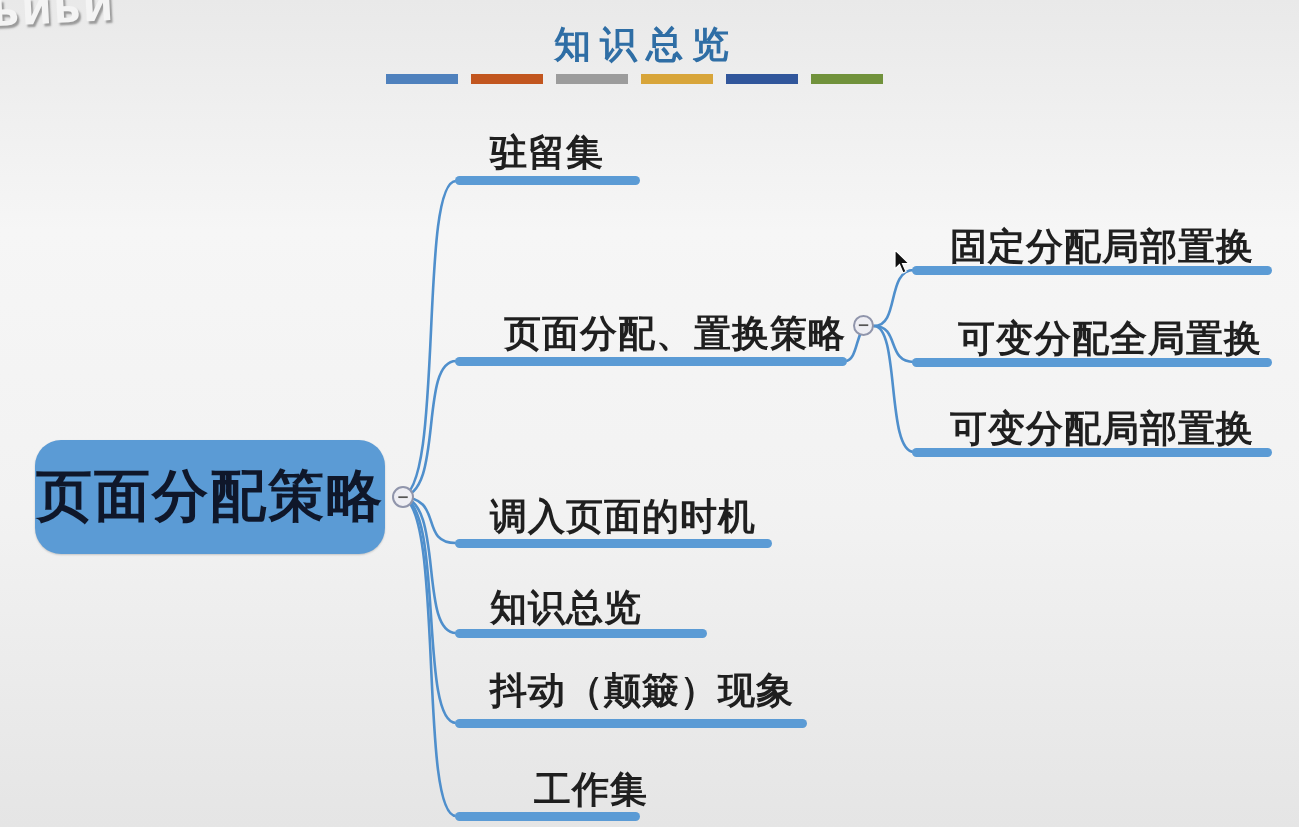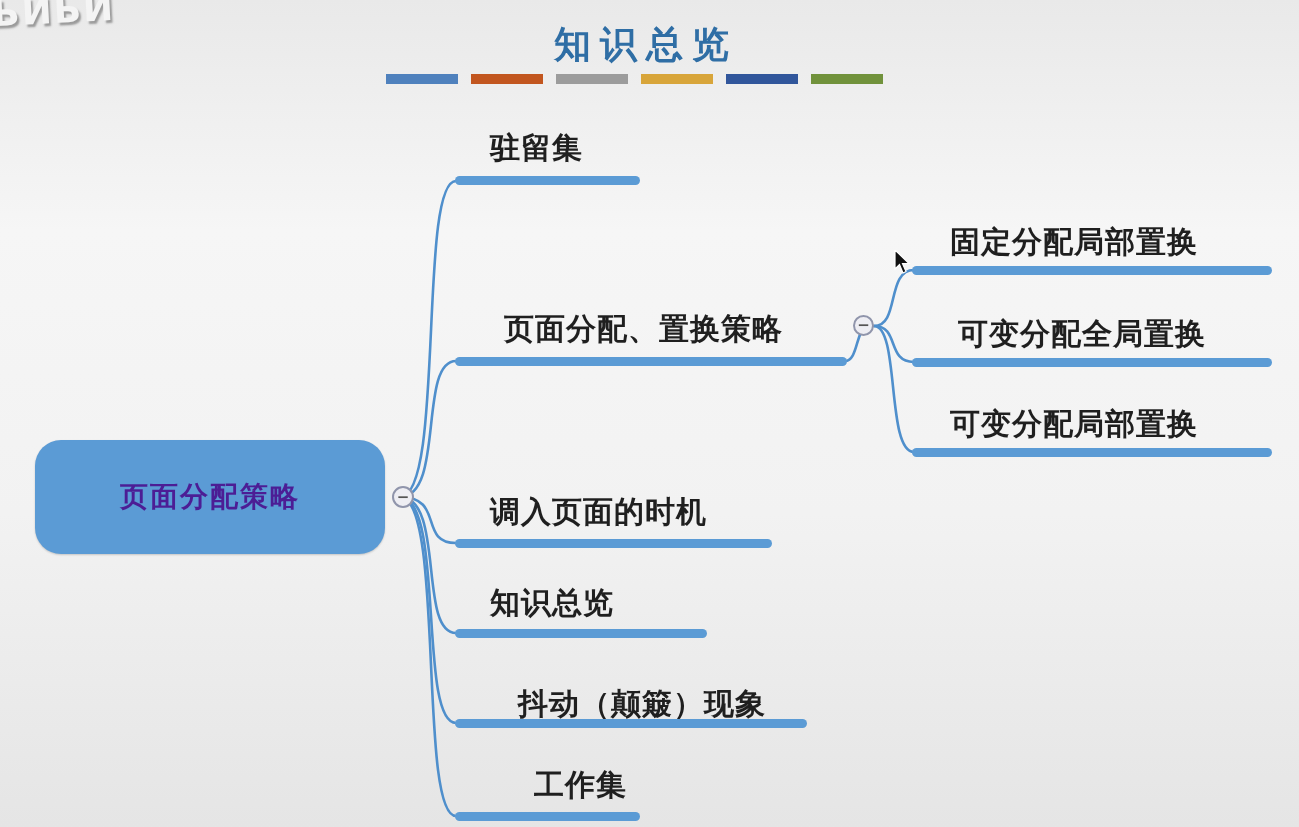--- a/index.html
+++ b/index.html
@@ -26,25 +26,25 @@
   
   svg.wires{top:0;left:0;pointer-events:none;}
   
   .root-node{
     top:440px;left:35px;width:350px;height:114px;
     background:#5b9bd5;border-radius:26px;
     display:flex;align-items:center;justify-content:center;
     box-shadow:0 1px 2px rgba(0,0,0,.18);
   }
   .root-node .root-label{
-    color:#4c1d95;font-size:28px;font-weight:bold;letter-spacing:2px;
+    color:#0f172a;font-size:56px;font-weight:bold;letter-spacing:2px;
   }
   
   .topic-label{
-    font-size:30px;font-weight:600;color:#1f1f1f;letter-spacing:1px;white-space:nowrap;
+    font-size:37px;font-weight:600;color:#1f1f1f;letter-spacing:1px;white-space:nowrap;
   }
   .underline{
     height:9px;background:#5b9bd5;border-radius:5px;
   }
   
   .collapse{
     width:22px;height:22px;border-radius:50%;
     background:#eeeef3;border:2px solid #9095ab;box-sizing:border-box;
     display:flex;align-items:center;justify-content:center;
     font-size:15px;line-height:1;color:#555;font-weight:bold;cursor:pointer;
@@ -101,21 +101,21 @@
 
 <div class="abs topic-label" style="top:404px;left:950px;">可变分配局部置换</div>
 <div class="abs underline" style="top:448px;left:912px;width:360px;"></div>
 
 <div class="abs topic-label" style="top:492px;left:490px;">调入页面的时机</div>
 <div class="abs underline" style="top:539px;left:455px;width:317px;"></div>
 
 <div class="abs topic-label" style="top:583px;left:490px;">知识总览</div>
 <div class="abs underline" style="top:629px;left:455px;width:252px;"></div>
 
-<div class="abs topic-label" style="top:684px;left:490px;margin-left:28px;">抖动（颠簸）现象</div>
+<div class="abs topic-label" style="top:666px;left:490px;">抖动（颠簸）现象</div>
 <div class="abs underline" style="top:719px;left:455px;width:352px;"></div>
 
 <div class="abs topic-label" style="top:765px;left:490px;margin-left:44px;">工作集</div>
 <div class="abs underline" style="top:812px;left:455px;width:185px;"></div>
 
 <svg class="abs" style="top:250px;left:893px;" width="22" height="26">
   <polygon points="2,0 2,19 6.5,14.5 10,23 13,21.5 9.5,13.5 16,13.5" fill="#111" stroke="#fff" stroke-width="1.2"></polygon>
 </svg>
 
 </body></html>

